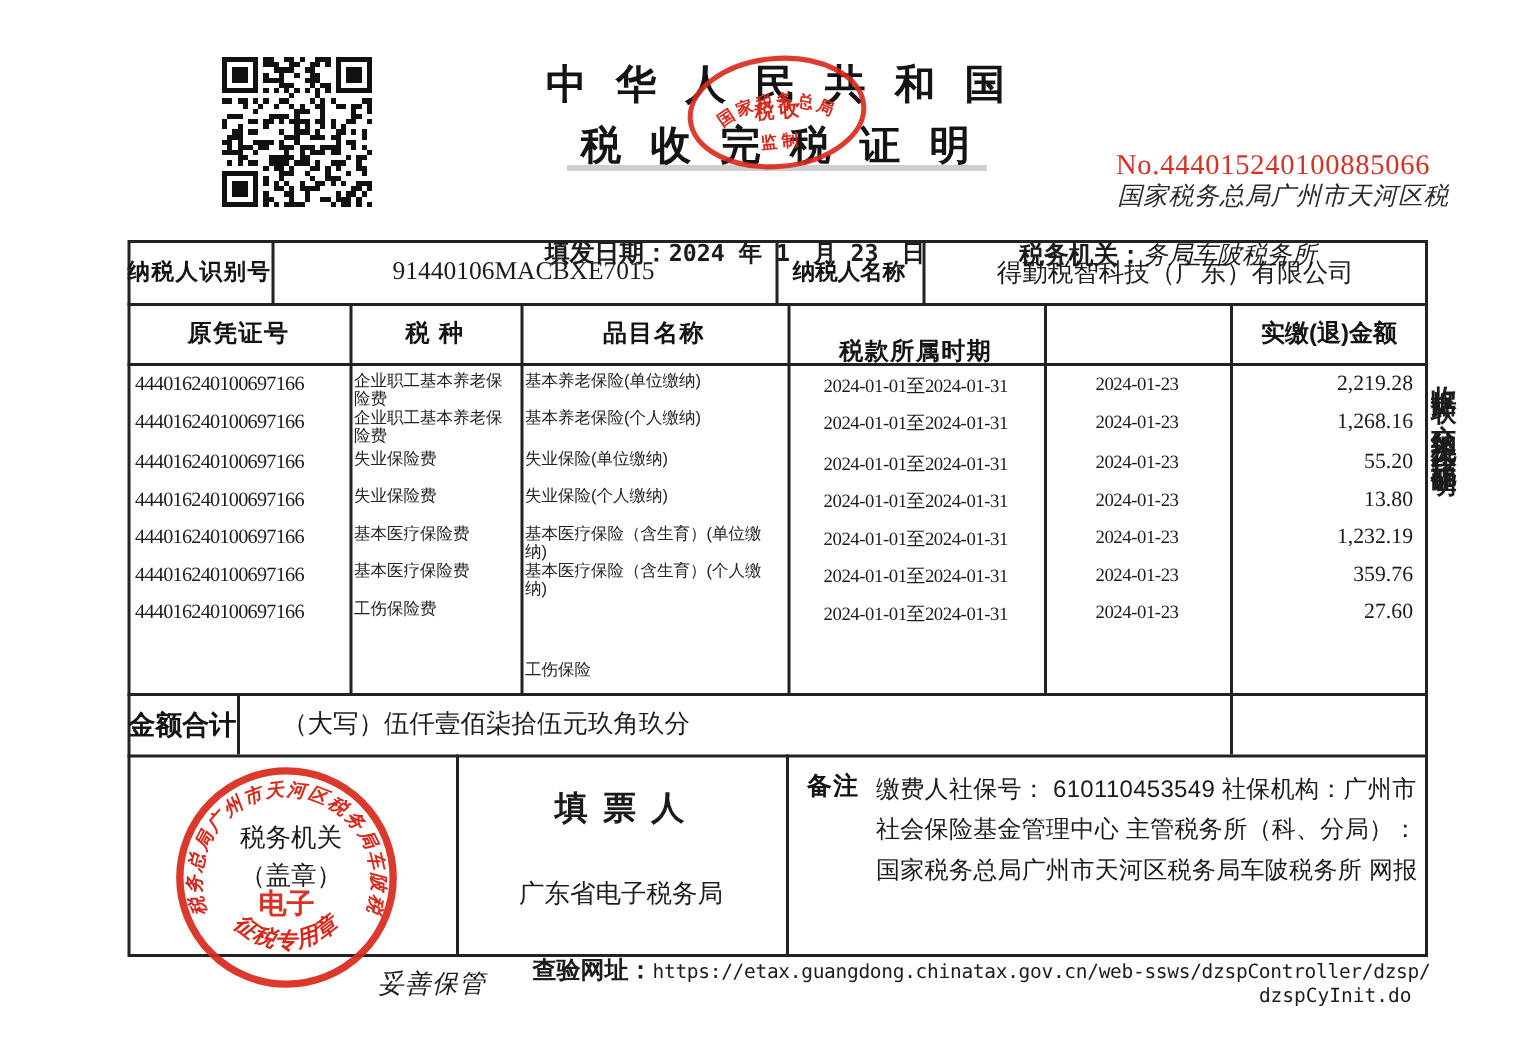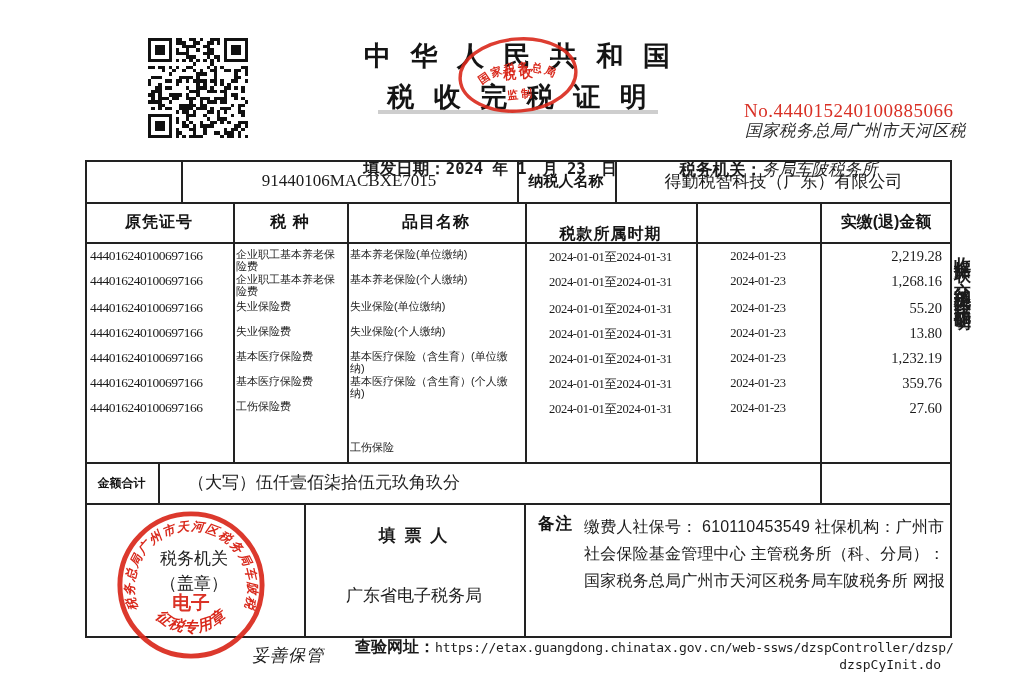--- a/index.html
+++ b/index.html
@@ -383,20 +383,21 @@
   <div class="abs vline" style="left:233px;top:202px;height:260px;"></div>
   <div class="abs vline" style="left:347px;top:202px;height:260px;"></div>
   <div class="abs vline" style="left:525px;top:202px;height:260px;"></div>
   <div class="abs vline" style="left:696px;top:202px;height:260px;"></div>
   <div class="abs vline" style="left:820px;top:202px;height:260px;"></div>
   <div class="abs vline" style="left:158px;top:462px;height:41px;"></div>
   <div class="abs vline" style="left:820px;top:462px;height:41px;"></div>
   <div class="abs vline" style="left:304px;top:503px;height:135px;"></div>
   <div class="abs vline" style="left:524px;top:503px;height:135px;"></div>
 
+  <div class="cell ctr lblf" style="left:85px;top:160px;width:96px;height:42px;font-size:15px;">纳税人识别号</div>
   <div class="cell ctr mono" style="left:181px;top:160px;width:336px;height:42px;font-size:17px;">91440106MACBXE7015</div>
   <div class="cell ctr lblf" style="left:517px;top:160px;width:98px;height:42px;font-size:15px;letter-spacing:0;">纳税人名称</div>
   <div class="cell ctr" style="left:615px;top:160px;width:337px;height:42px;font-size:17px;">得勤税智科技（广东）有限公司</div>
 
   <div class="cell ctr lblf" style="left:85px;top:202px;width:148px;height:40px;">原凭证号</div>
   <div class="cell ctr lblf" style="left:233px;top:202px;width:114px;height:40px;">税 种</div>
   <div class="cell ctr lblf" style="left:347px;top:202px;width:178px;height:40px;">品目名称</div>
   <div class="cell ctr lblf" style="left:525px;top:214px;width:171px;height:40px;border-radius:6px;">税款所属时期</div>
   <div class="cell ctr lblf" style="left:820px;top:202px;width:132px;height:40px;letter-spacing:0;">实缴(退)金额</div>
 
@@ -452,41 +453,41 @@
     <div class="abs" style="top:156px;width:100%;height:25px;">
       <div class="cell mono vno" style="left:5px;top:2px;width:140px;">444016240100697166</div>
       <div class="cell small" style="left:151px;top:2px;width:106px;">工伤保险费</div>
       <div class="cell small" style="left:265px;top:2px;width:168px;margin-top:41px;">工伤保险</div>
       <div class="cell mono period" style="left:440px;top:3px;width:171px;text-align:center;">2024-01-01至2024-01-31</div>
       <div class="cell mono period" style="left:611px;top:3px;width:124px;text-align:center;">2024-01-23</div>
       <div class="cell mono amt" style="left:735px;top:2px;width:132px;">27.60</div>
     </div>
   </div>
 
-  <div class="cell ctr lblf" style="left:85px;top:462px;width:73px;height:42px;font-size:12px;letter-spacing:0;">金额合计</div>
+  <div class="cell ctr lblf" style="left:85px;top:462px;width:73px;height:42px;font-size:18px;letter-spacing:0;">金额合计</div>
   <div class="cell" style="left:188px;top:462px;width:560px;height:41px;line-height:41px;font-size:17px;">（大写）伍仟壹佰柒拾伍元玖角玖分</div>
 
   <svg class="abs" style="left:112px;top:506px;width:158px;height:158px;" viewBox="0 0 160 160">
     <circle cx="80" cy="80" r="72" fill="none" stroke="#d9281b" stroke-width="5" opacity=".92"></circle>
     <path id="roundArc" d="M 26,104 A 58 58 0 1 1 134,104" fill="none"></path>
     <text class="sealtxt" font-size="12.5" font-weight="600" letter-spacing="1.6" font-style="italic">
       <textPath href="#roundArc" startOffset="50%" text-anchor="middle">国家税务总局广州市天河区税务局车陂税务所</textPath>
     </text>
     <text class="sealtxt" x="80" y="104" text-anchor="middle" font-size="19" font-weight="700" opacity=".95">电子</text>
     <path id="roundBottomArc" d="M 44,112 A 50 50 0 0 0 116,112" fill="none"></path>
     <text class="sealtxt" font-size="15" font-weight="700" letter-spacing="1" font-style="italic">
       <textPath href="#roundBottomArc" startOffset="50%" text-anchor="middle">征税专用章</textPath>
     </text>
   </svg>
   <div class="cell" style="left:130px;top:546px;width:128px;text-align:center;font-size:17px;line-height:25px;">
     <div>税务机关</div>
     <div>（盖章）</div>
   </div>
 
-  <div class="cell" style="left:304px;top:524px;width:220px;text-align:center;font-size:17px;letter-spacing:2px;font-weight:600;">填 票 人</div>
+  <div class="cell" style="left:304px;top:524px;width:220px;text-align:center;font-size:22px;letter-spacing:2px;font-weight:600;">填 票 人</div>
   <div class="cell" style="left:304px;top:584px;width:220px;text-align:center;font-size:17px;">广东省电子税务局</div>
 
   <div class="cell lblf" style="left:538px;top:513px;font-size:16.5px;">备注</div>
   <div class="cell remark-text" style="left:584px;top:513px;width:362px;">缴费人社保号： 610110453549 社保机构：广州市社会保险基金管理中心 主管税务所（科、分局）：国家税务总局广州市天河区税务局车陂税务所 网报</div>
 
   <div class="abs side">
     <span>收据联</span><span class="gap"></span><span>交纳税人作完税证明</span>
   </div>
 
   <div class="abs keep kai">妥善保管</div>

